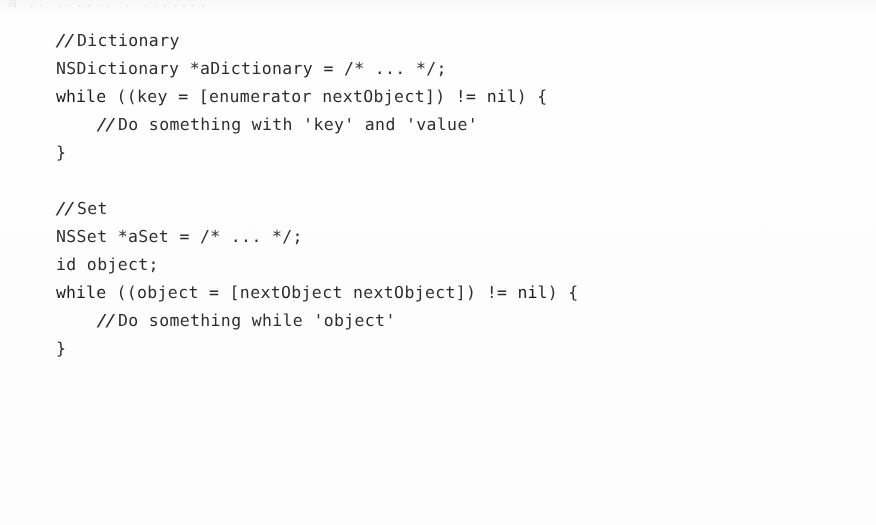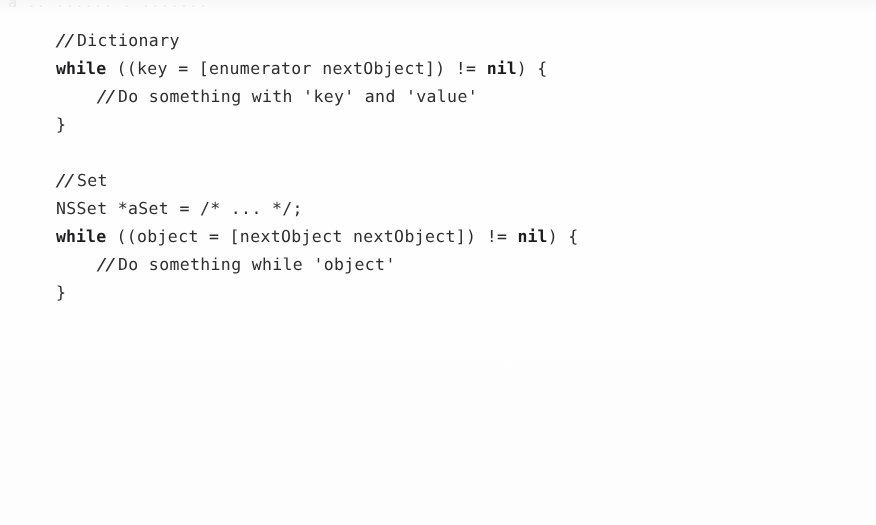--- a/index.html
+++ b/index.html
@@ -54,21 +54,21 @@
     letter-spacing: 0.35px;
     font-family: "DejaVu Sans Mono", monospace;
     text-rendering: geometricPrecision;
   }
 
   .line.blank {
     height: 28px;
   }
 
   .kw {
-    font-weight: bold;
+    font-weight: normal;
     color: #1d1d1f;
     letter-spacing: 0.1px;
   }
 
   
   .cmt-slashes {
     display: inline-block;
     font-style: italic;
     font-weight: 600;
     letter-spacing: -1px;
@@ -89,24 +89,26 @@
 </style>
 </head>
 <body>
 
 <div id="page">
 
   <div id="top-artifact">a  ..  ......  .  .......</div>
 
   <div id="code">
       <div class="line"><span class="cmt-slashes">//</span><span class="cmt-text">Dictionary</span></div>
+      <div class="line"><span>NSDictionary *aDictionary = /* ... */;</span></div>
       <div class="line"><span class="kw">while</span><span> ((key = [enumerator nextObject]) != </span><span class="kw">nil</span><span>) {</span></div>
       <div class="line">    <span class="cmt-slashes">//</span><span class="cmt-text">Do something with 'key' and 'value'</span></div>
       <div class="line"><span>}</span></div>
       <div class="line blank">&nbsp;</div>
       <div class="line"><span class="cmt-slashes">//</span><span class="cmt-text">Set</span></div>
       <div class="line"><span>NSSet *aSet = /* ... */;</span></div>
+      <div class="line"><span>id object;</span></div>
       <div class="line"><span class="kw">while</span><span> ((object = [nextObject nextObject]) != </span><span class="kw">nil</span><span>) {</span></div>
       <div class="line">    <span class="cmt-slashes">//</span><span class="cmt-text">Do something while 'object'</span></div>
       <div class="line"><span>}</span></div>
     </div>
 
 </div>
 
 </body></html>

